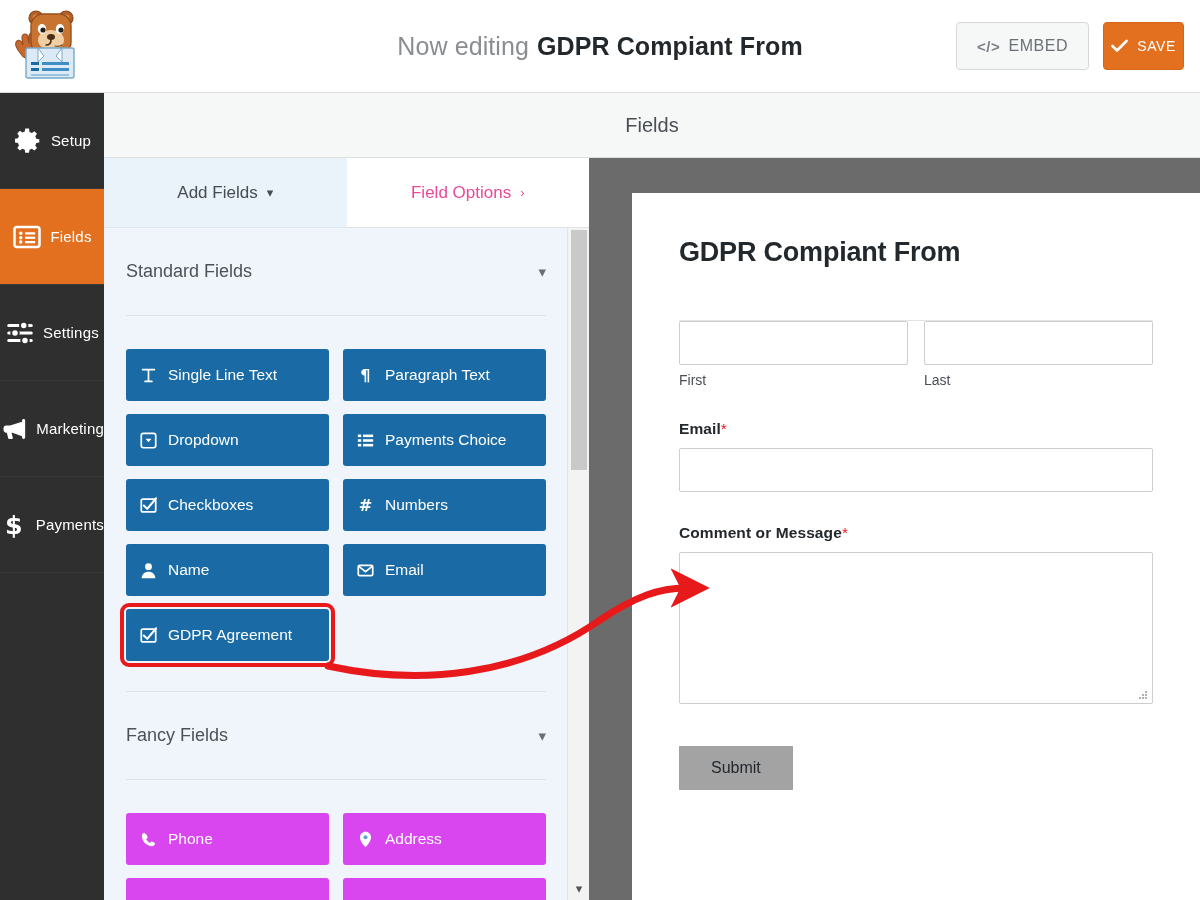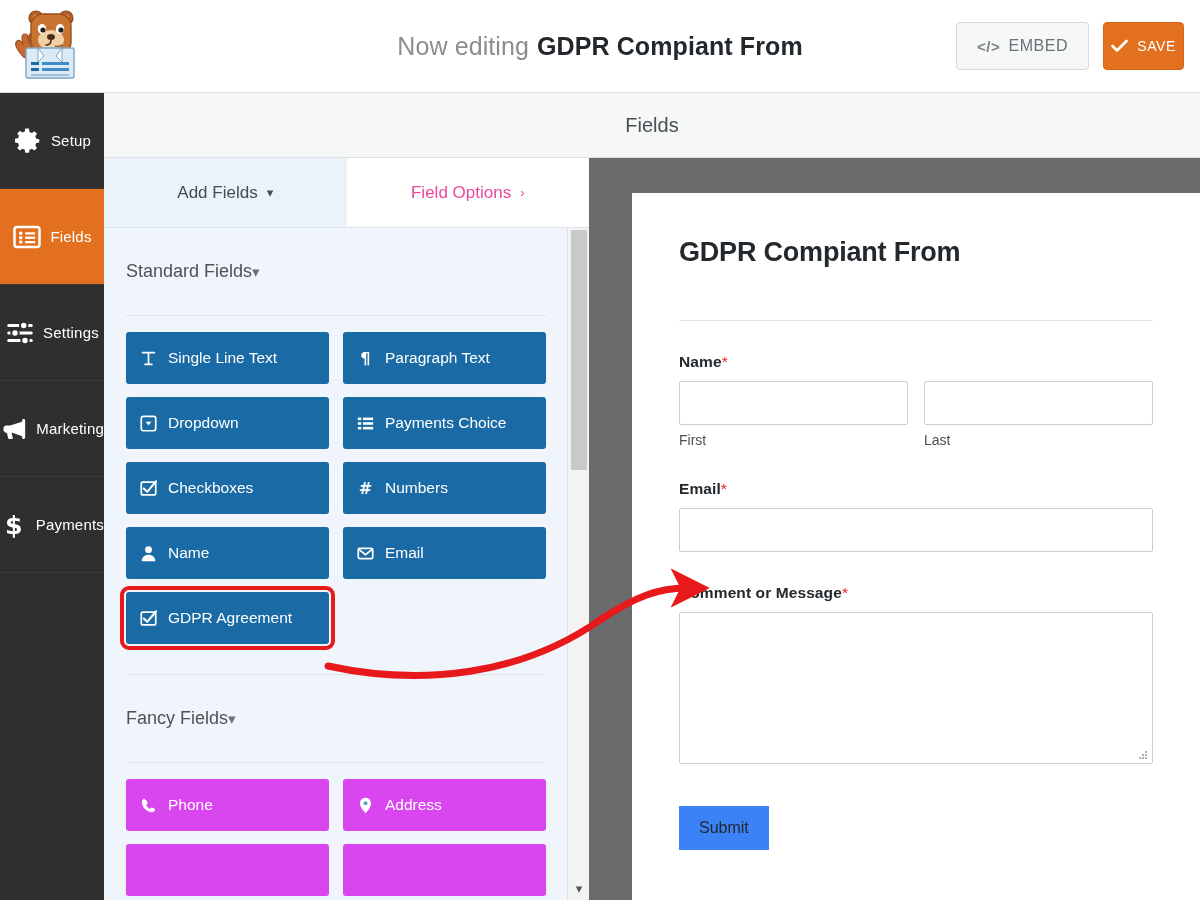--- a/index.html
+++ b/index.html
@@ -83,24 +83,24 @@
   .tab.inactive { background: #ffffff; color: #ec4899; }
   .chev { font-size: 13px; }
 
   
   .fields-panel {
     position: absolute; left: 104px; top: 228px; width: 485px; height: 672px;
     background: #eff5fb; overflow: hidden;
   }
   .panel-inner { position: absolute; left: 0; top: 0; width: 464px; padding: 0 22px; }
   .section-head {
-    display: flex; align-items: center; justify-content: flex-start;
+    display: flex; align-items: center; justify-content: space-between;
     height: 88px; color: #4e5257; font-size: 18px;
     border-bottom: 1px solid #dbe4ec;
-    margin-bottom: 16px;
+    margin-bottom: 33px;
     cursor: pointer;
   }
   .section-head .chev-big { font-size: 15px; color: #6a6f74; }
   .grid {
     display: grid; grid-template-columns: 1fr 1fr; gap: 13px 14px;
   }
   .fld-btn {
     height: 52px; border-radius: 3px; display: flex; align-items: center;
     gap: 11px; padding-left: 14px; color: #ffffff; font-size: 15.5px;
     cursor: pointer; user-select: none;
@@ -160,22 +160,22 @@
     position: absolute; right: 4px; bottom: 3px; width: 10px; height: 10px;
     background:
       radial-gradient(circle 1px at 8px 2px, #b0b0b0 99%, transparent 100%),
       radial-gradient(circle 1px at 8px 5px, #b0b0b0 99%, transparent 100%),
       radial-gradient(circle 1px at 5px 5px, #b0b0b0 99%, transparent 100%),
       radial-gradient(circle 1px at 8px 8px, #b0b0b0 99%, transparent 100%),
       radial-gradient(circle 1px at 5px 8px, #b0b0b0 99%, transparent 100%),
       radial-gradient(circle 1px at 2px 8px, #b0b0b0 99%, transparent 100%);
   }
   .submit-btn {
-    margin-top: 42px; display: inline-block; background: #3b82f6;
-    color: #23282d; font-size: 16px; padding: 13px 20px; border: none;
+    margin-top: 42px; display: inline-block; background: #a3a3a3;
+    color: #23282d; font-size: 16px; padding: 13px 32px; border: none;
     cursor: pointer; font-family: inherit;
   }
 
   
   .anno { position: absolute; left: 0; top: 0; width: 1200px; height: 900px; pointer-events: none; }
 </style>
 </head>
 <body>
 
 <div id="app">
@@ -425,23 +425,20 @@
 
   <div class="preview-bg"></div>
 
   <div class="form-card">
     <div class="form-inner">
       <div class="form-title">GDPR Compiant From</div>
       <div class="form-rule"></div>
 
       
       <div>
-        <div class="f-label">
-          <span>Name</span><span class="req">*</span>
-        </div>
         <div class="name-row">
           <div class="name-col">
             <div class="txtbox"></div>
             <div class="sublabel">First</div>
           </div>
           <div class="name-col">
             <div class="txtbox"></div>
             <div class="sublabel">Last</div>
           </div>
         </div>

